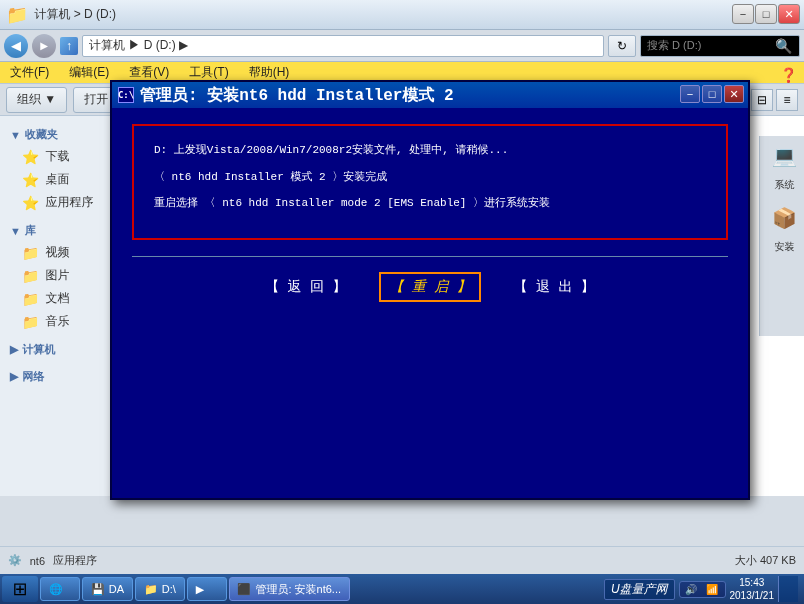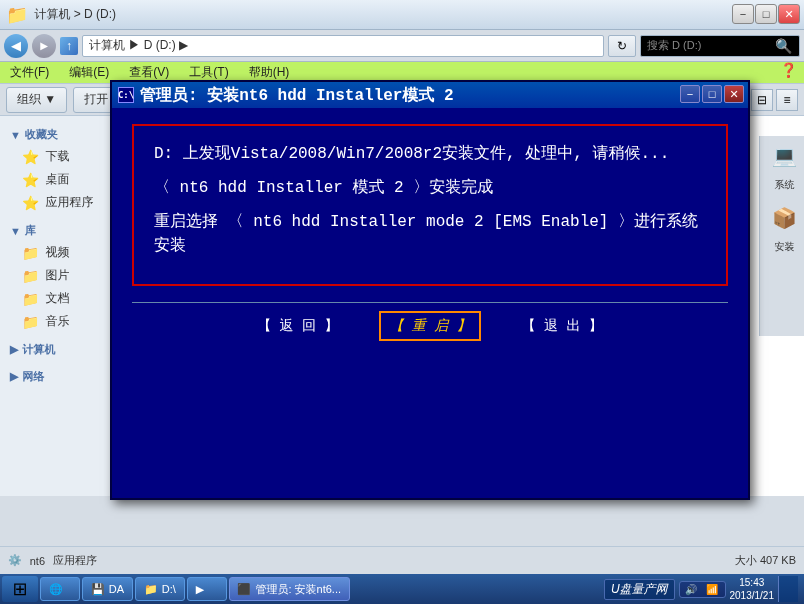--- a/index.html
+++ b/index.html
@@ -89,23 +89,23 @@
       display: flex;
       align-items: center;
       padding: 0 6px;
       font-size: 12px;
       color: #888;
     }
 
     
     .menu-bar {
       height: 22px;
-      background: #bef264;
-      display: flex;
-      align-items: flex-start;
+      background: #fde047;
+      display: flex;
+      align-items: flex-end;
       padding: 0 6px;
       gap: 12px;
       font-size: 12px;
       color: #222;
       border-bottom: 1px solid #b8c8d8;
     }
     .menu-item { cursor: pointer; padding: 2px 4px; }
 
     
     .toolbar {
@@ -311,30 +311,30 @@
     }
 
     
     .cmd-content-box {
       border: 2px solid #cc0000;
       padding: 16px 20px;
       margin-bottom: 16px;
     }
     .cmd-line {
       font-family: 'Courier New', monospace;
-      font-size: 16px;
+      font-size: 11px;
       color: #ffffff;
       margin-bottom: 10px;
       line-height: 1.5;
     }
     .cmd-buttons-row {
       display: flex;
       justify-content: center;
-      gap: 32px;
-      margin-top: 8px;
+      gap: 24px;
+      margin-top: 15px;
     }
     .cmd-action-btn {
       font-family: 'Courier New', monospace;
       font-size: 14px;
       color: white;
       background: transparent;
       border: none;
       cursor: pointer;
       padding: 4px 8px;
     }

